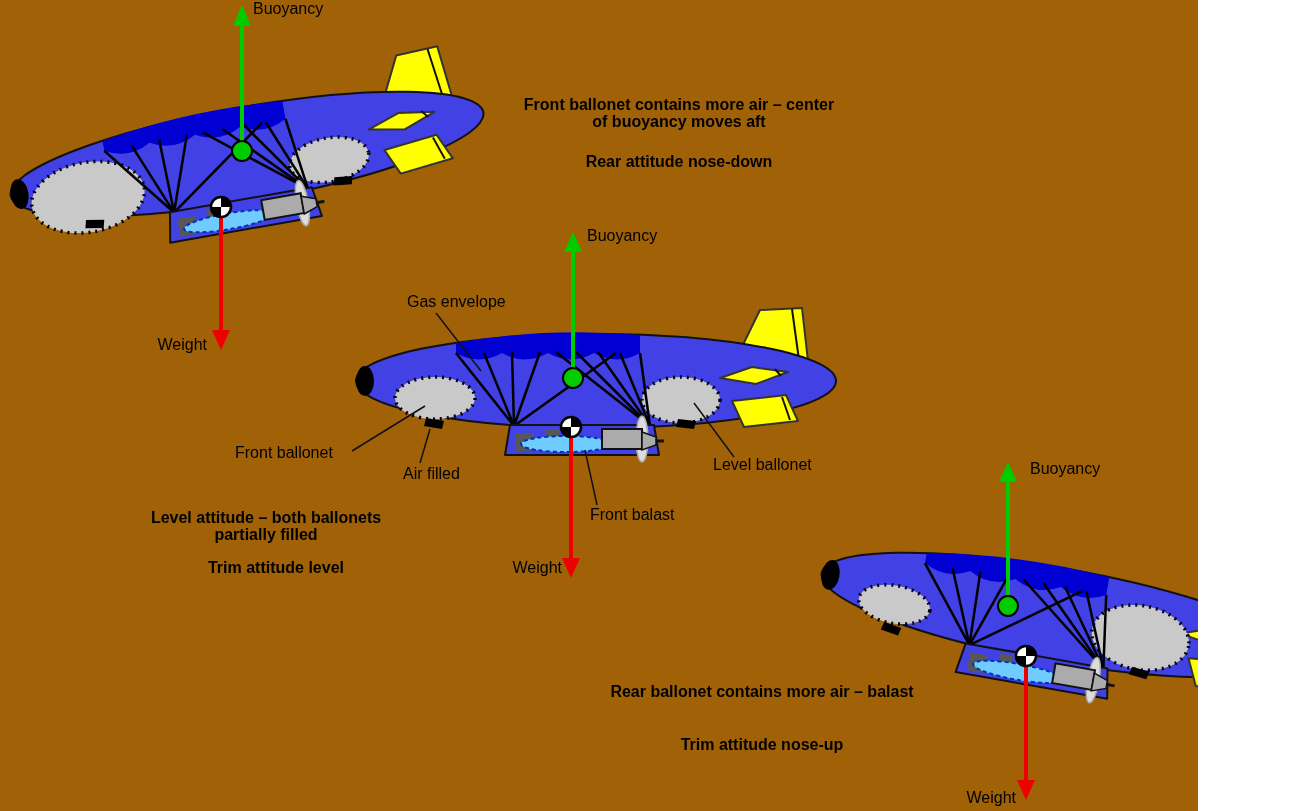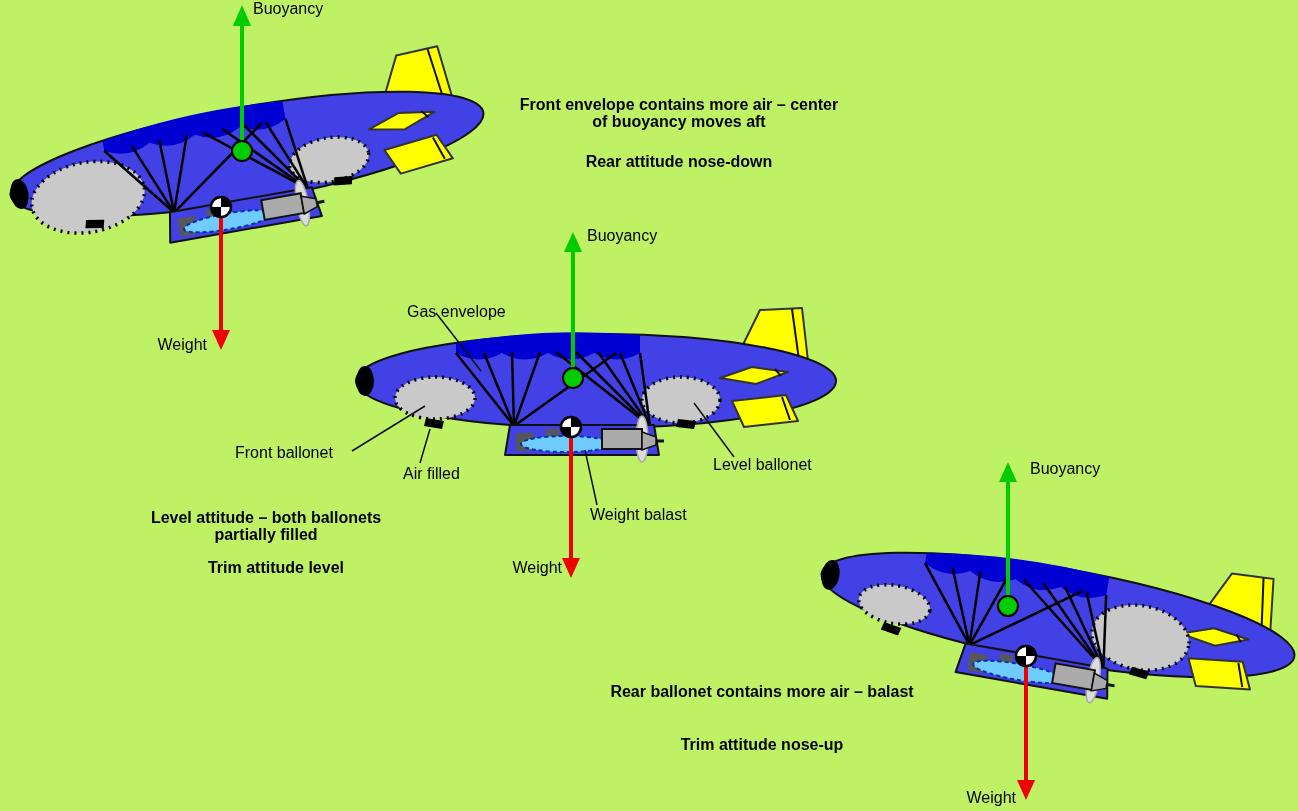--- a/index.html
+++ b/index.html
@@ -1,16 +1,16 @@
 <!DOCTYPE html>
 <html><head>
 <meta charset="utf-8">
 <style>
   html,body{margin:0;padding:0;background:#fff;}
-  #stage{position:relative;width:1298px;height:811px;background:#bef264;overflow:hidden;
+  #stage{position:relative;width:1198px;height:811px;background:#a16207;overflow:hidden;
          font-family:"Liberation Sans",sans-serif;text-decoration:underline;}
   #scene{position:absolute;left:0;top:0;}
   .t{position:absolute;font:16px "Liberation Sans",sans-serif;color:#000;white-space:nowrap;}
   .cap{position:absolute;font:bold 16px "Liberation Sans",sans-serif;color:#000;
        text-align:center;line-height:17px;}
 </style>
 </head>
 <body>
 
 <div id="stage">
@@ -148,30 +148,30 @@
         <circle cx="0" cy="0" r="10" fill="#fff" stroke="#000" stroke-width="2.5"></circle>
         <path d="M0,0 L0,-10 A10,10 0 0 1 10,0 Z" fill="#000"></path>
         <path d="M0,0 L0,10 A10,10 0 0 1 -10,0 Z" fill="#000"></path>
       </g>
     </svg>
 
   <div class="t" style="left:253px;top:0px">Buoyancy</div>
   <div class="t" style="left:130px;top:336px;width:77px;text-align:right">Weight</div>
 
   <div class="cap" style="left:498px;top:96px;width:362px">
-    <div>Front envelope contains more air – center</div>
+    <div>Front ballonet contains more air – center</div>
     <div>of buoyancy moves aft</div>
   </div>
   <div class="cap" style="left:498px;top:153px;width:362px">Rear attitude nose-down</div>
 
-  <div class="t" style="left:407px;top:303px">Gas envelope</div>
+  <div class="t" style="left:407px;top:293px">Gas envelope</div>
   <div class="t" style="left:235px;top:444px">Front ballonet</div>
   <div class="t" style="left:403px;top:465px">Air filled</div>
   <div class="t" style="left:713px;top:456px">Level ballonet</div>
-  <div class="t" style="left:590px;top:506px">Weight balast</div>
+  <div class="t" style="left:590px;top:506px">Front balast</div>
 
   <div class="t" style="left:587px;top:227px">Buoyancy</div>
   <div class="t" style="left:462px;top:559px;width:100px;text-align:right">Weight</div>
 
   <div class="cap" style="left:116px;top:509px;width:300px">
     <div>Level attitude – both ballonets</div>
     <div>partially filled</div>
   </div>
   <div class="cap" style="left:126px;top:559px;width:300px">Trim attitude level</div>
 

